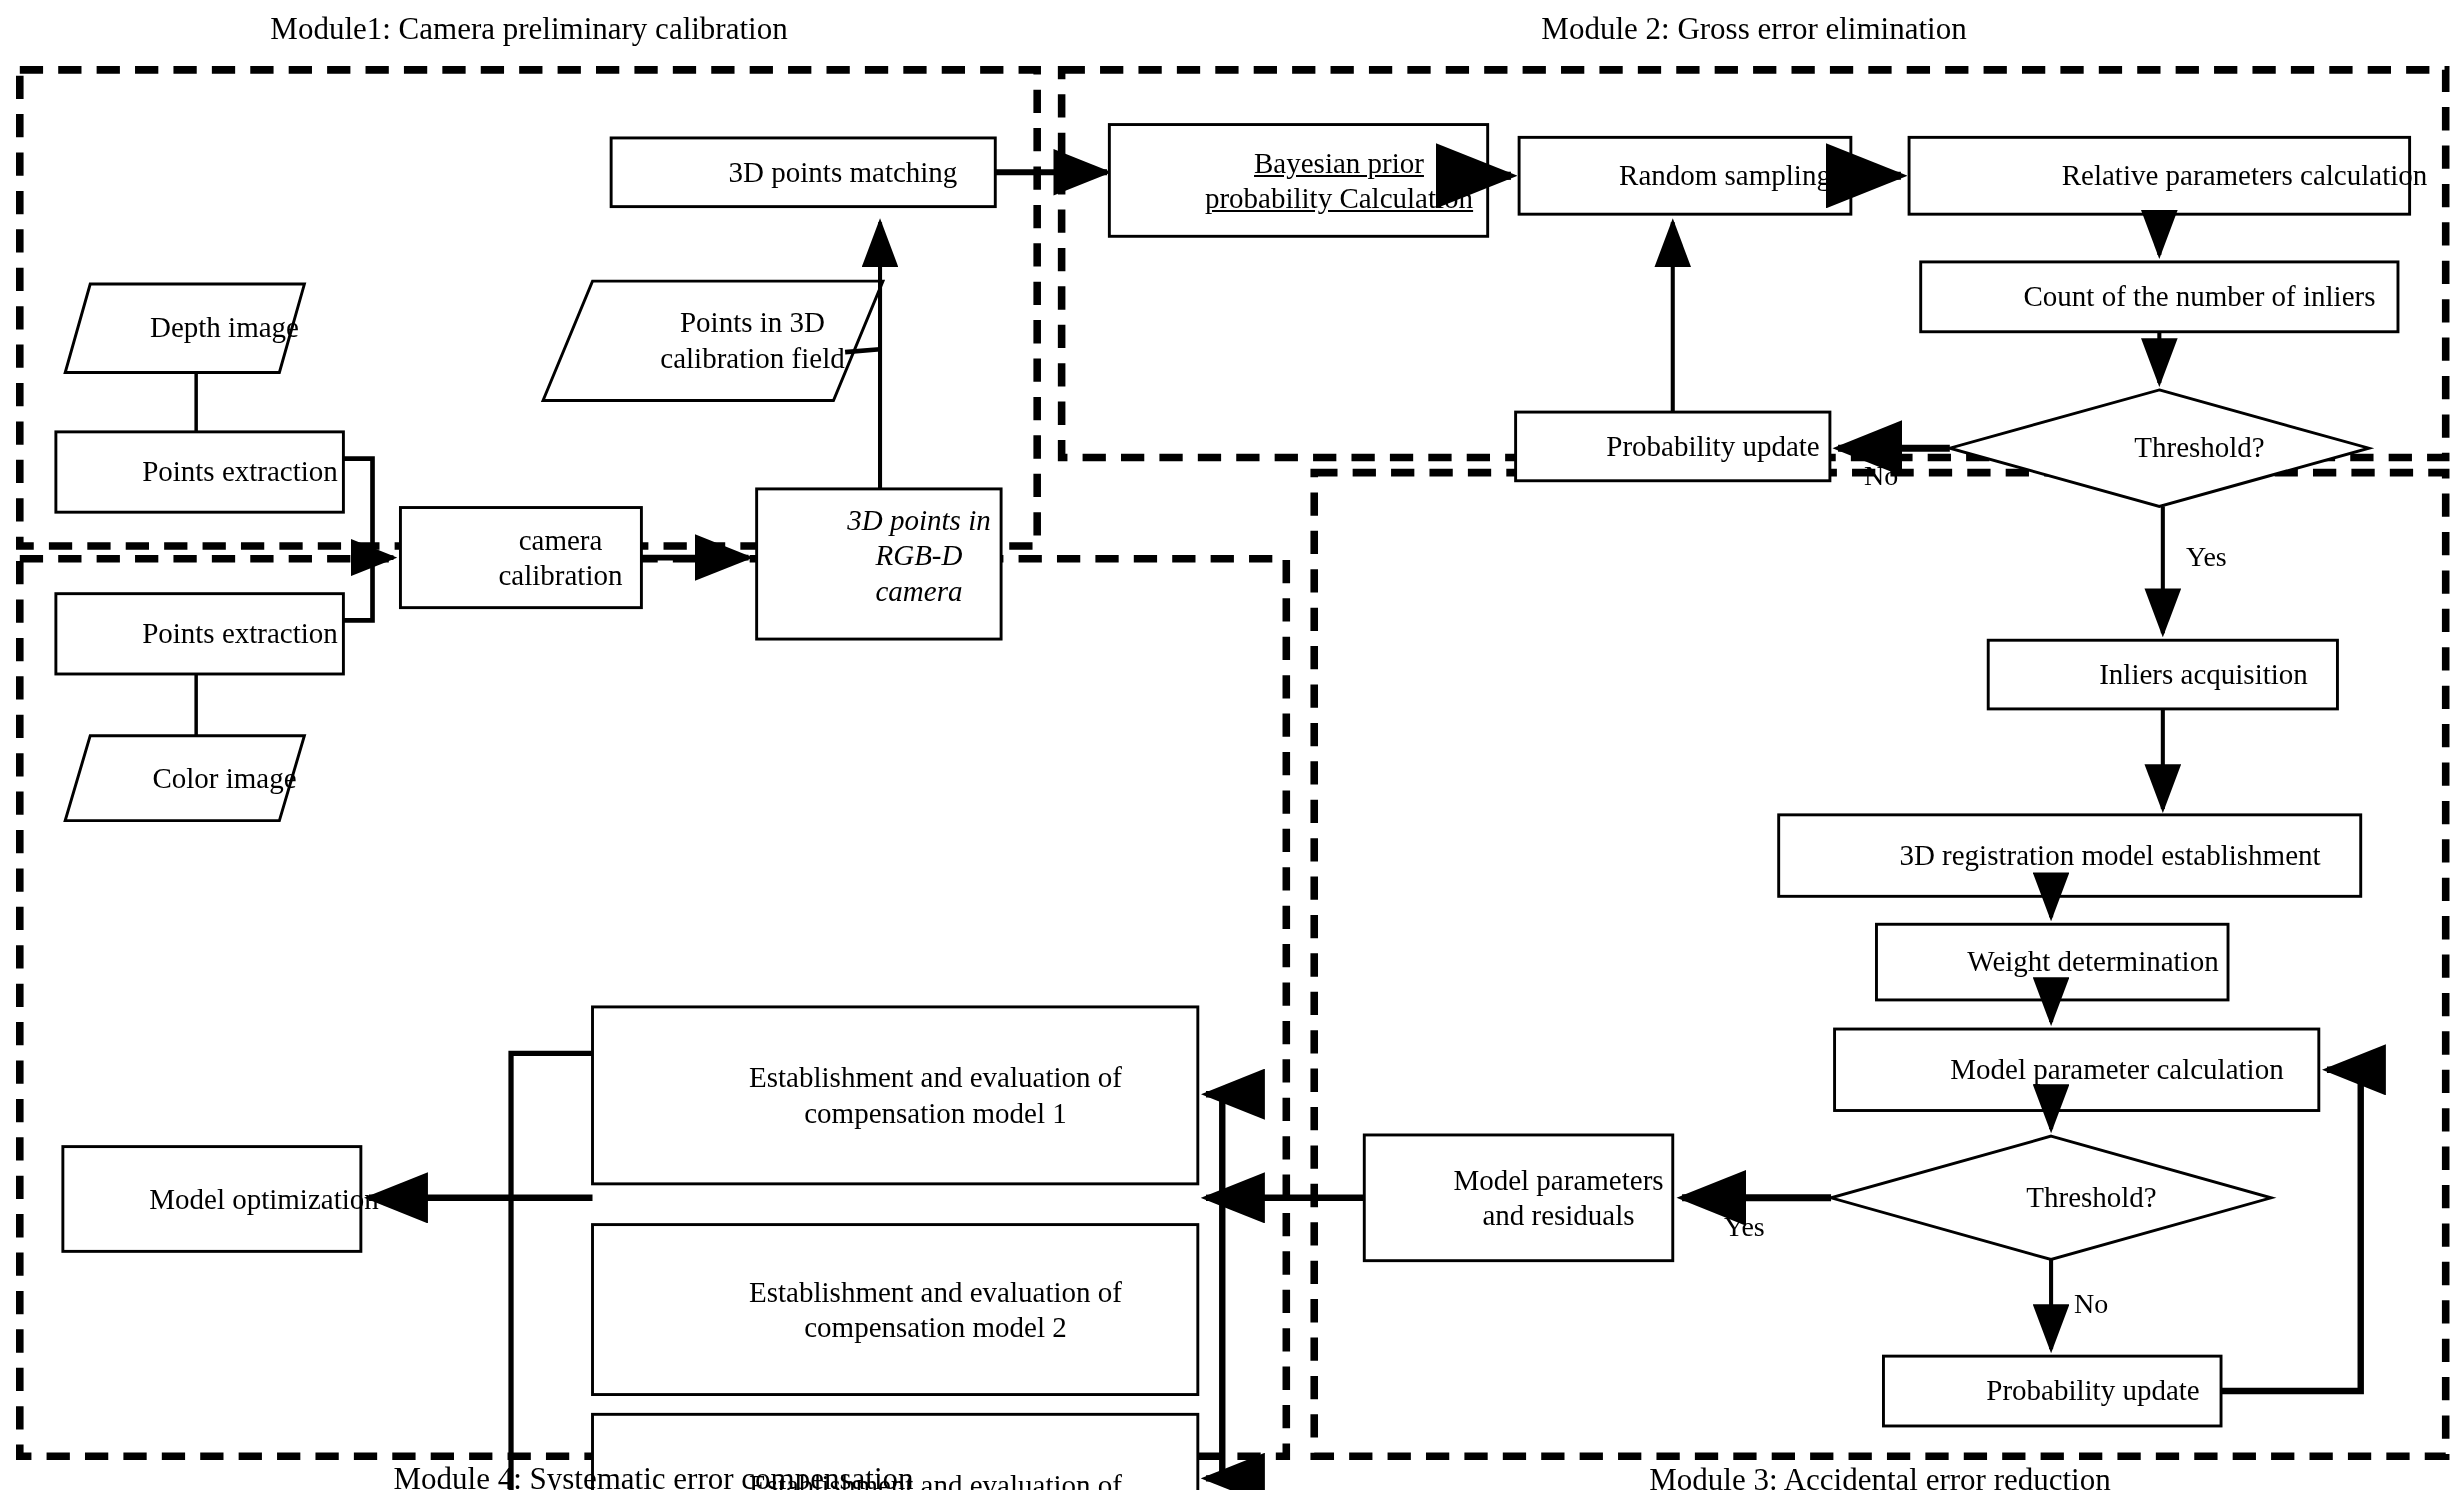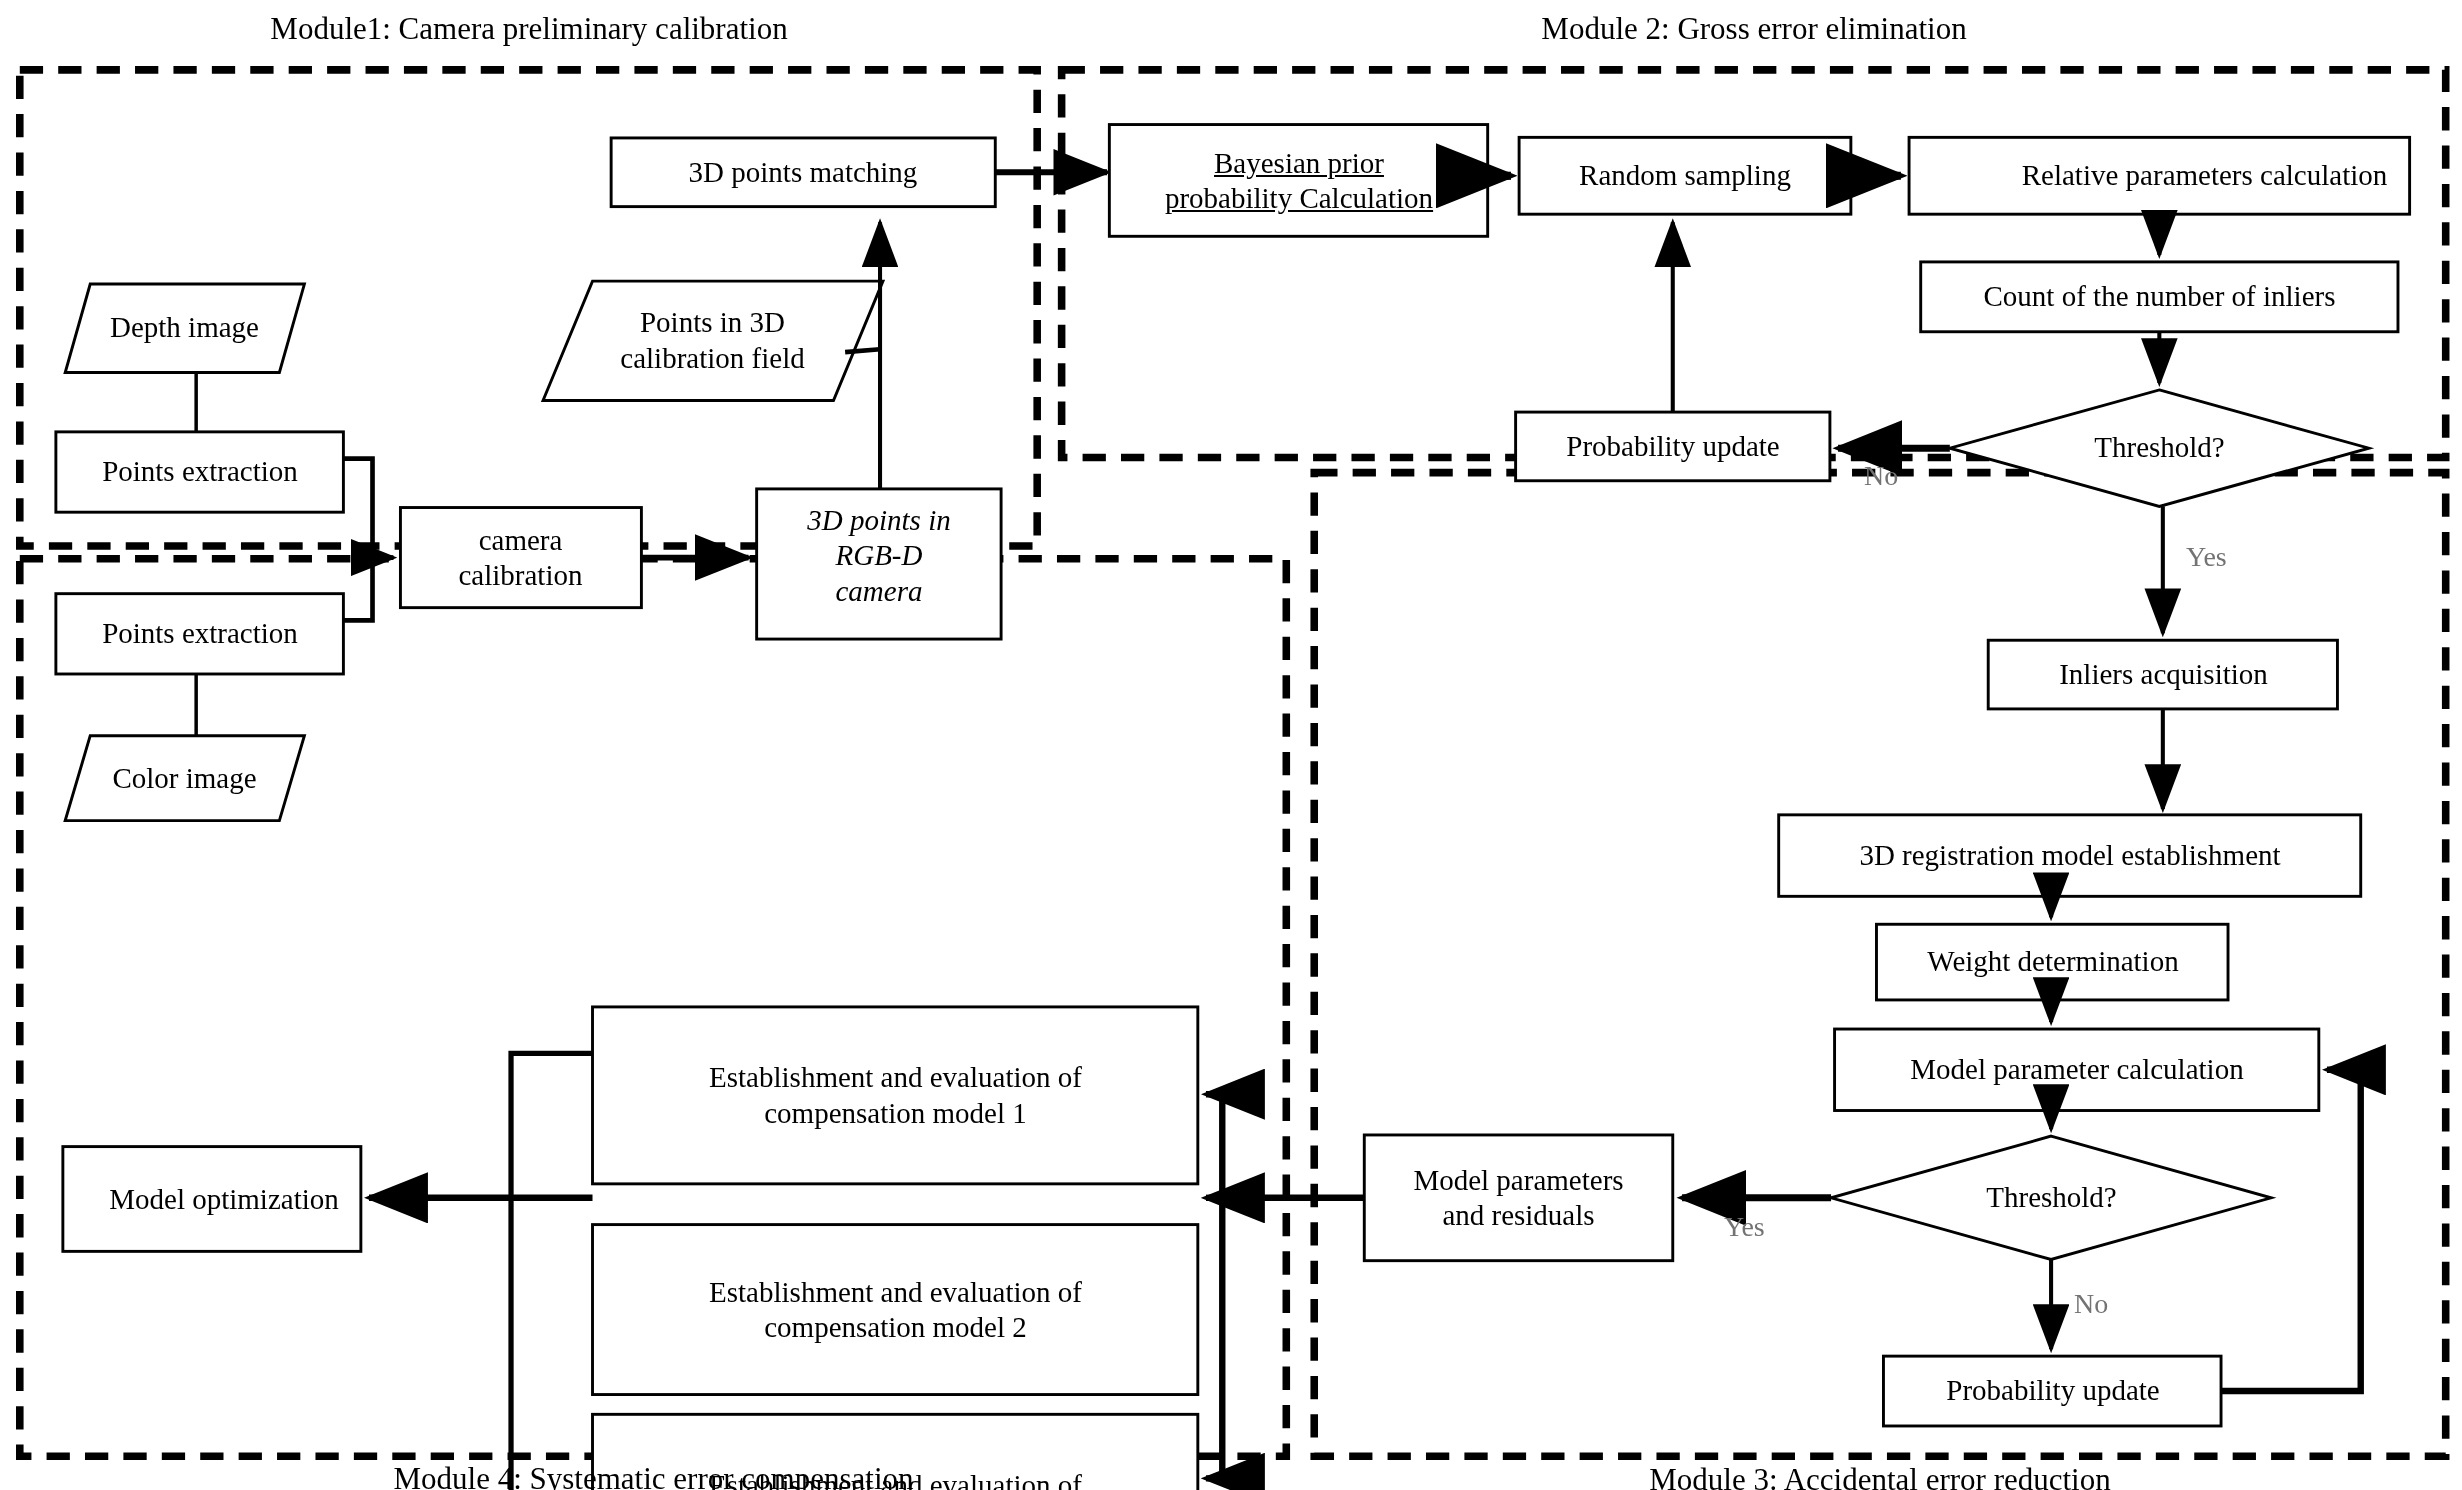--- a/index.html
+++ b/index.html
@@ -34,26 +34,27 @@
     position: absolute;
     font-family: "Liberation Serif", "DejaVu Serif", serif;
     font-size: 29px;
     line-height: 1.22;
     color: #000000;
     text-align: center;
     display: flex;
     align-items: center;
     justify-content: center;
     pointer-events: none;
+    padding-left: 40px;
   }
   .edge-label {
     position: absolute;
     font-family: "Liberation Serif", "DejaVu Serif", serif;
     font-size: 28px;
-    color: #737373;
+    color: #000000;
     white-space: nowrap;
   }
 </style>
 </head>
 <body>
 
 <div id="canvas">
 
   <svg class="layer" viewBox="0 0 4230 2560">
     <defs>

